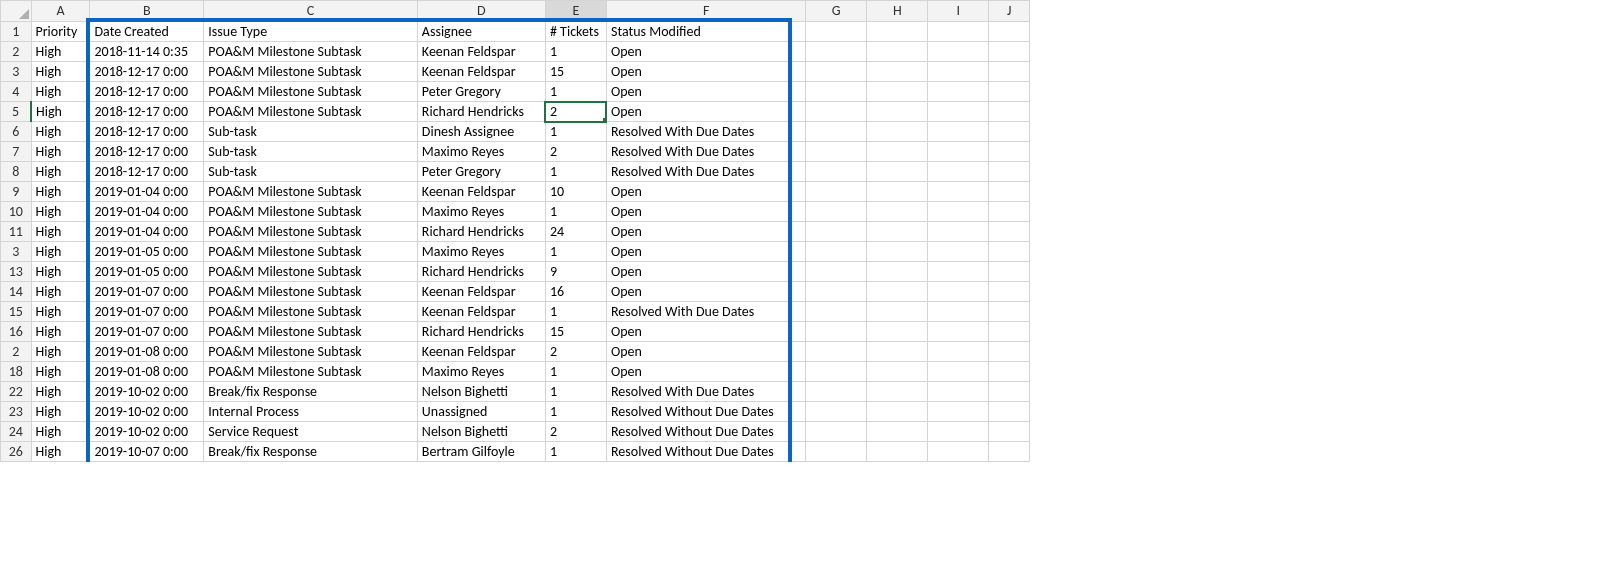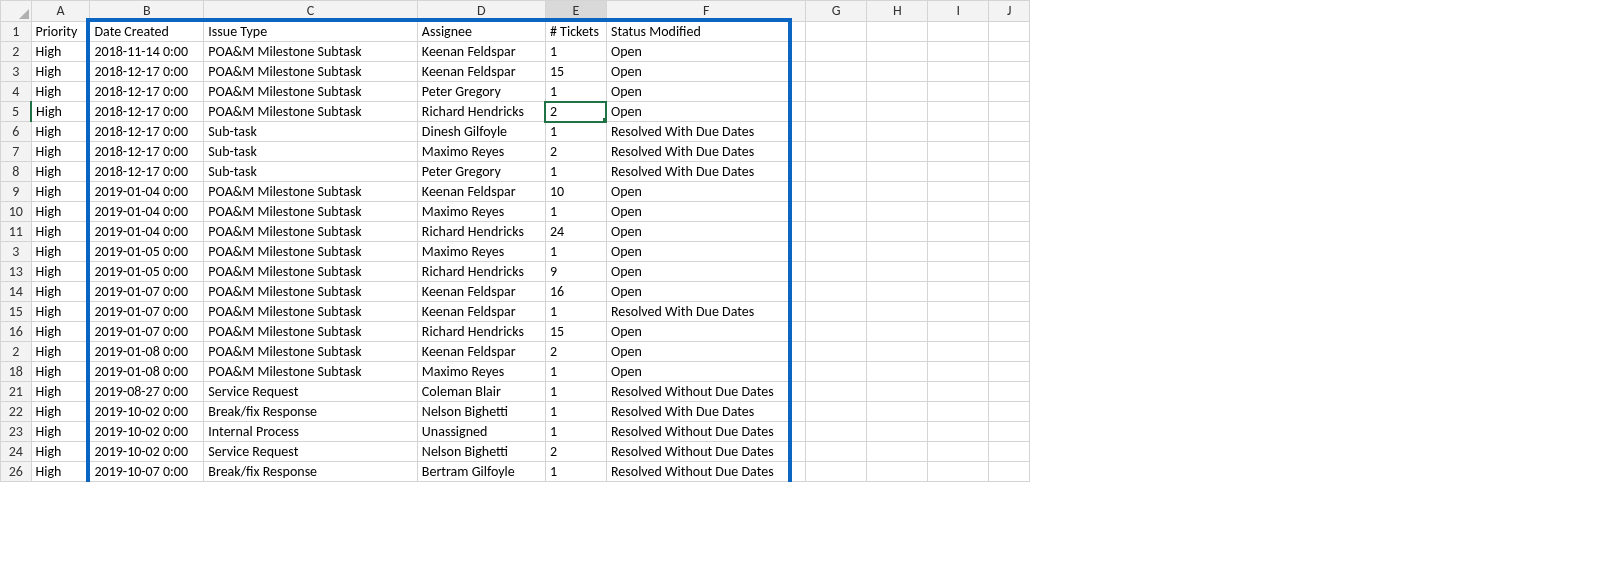--- a/index.html
+++ b/index.html
@@ -148,21 +148,21 @@
           <td># Tickets</td>
           <td>Status Modified</td>
           <td></td>
           <td></td>
           <td></td>
           <td></td>
         </tr>
         <tr>
           <td class="rownum">2</td>
           <td>High</td>
-          <td class="date">2018-11-14 0:00</td>
+          <td class="date">2018-11-14 0:35</td>
           <td>POA&amp;M Milestone Subtask</td>
           <td>Keenan Feldspar</td>
           <td class="num">1</td>
           <td>Open</td>
           <td></td>
           <td></td>
           <td></td>
           <td></td>
         </tr>
         <tr>
@@ -202,21 +202,21 @@
           <td></td>
           <td></td>
           <td></td>
           <td></td>
         </tr>
         <tr>
           <td class="rownum">6</td>
           <td>High</td>
           <td class="date">2018-12-17 0:00</td>
           <td>Sub-task</td>
-          <td>Dinesh Gilfoyle</td>
+          <td>Dinesh Assignee</td>
           <td class="num">1</td>
           <td>Resolved With Due Dates</td>
           <td></td>
           <td></td>
           <td></td>
           <td></td>
         </tr>
         <tr>
           <td class="rownum">7</td>
           <td>High</td>
@@ -361,33 +361,20 @@
           <td></td>
         </tr>
         <tr>
           <td class="rownum">18</td>
           <td>High</td>
           <td class="date">2019-01-08 0:00</td>
           <td>POA&amp;M Milestone Subtask</td>
           <td>Maximo Reyes</td>
           <td class="num">1</td>
           <td>Open</td>
-          <td></td>
-          <td></td>
-          <td></td>
-          <td></td>
-        </tr>
-        <tr>
-          <td class="rownum">21</td>
-          <td>High</td>
-          <td class="date">2019-08-27 0:00</td>
-          <td>Service Request</td>
-          <td>Coleman Blair</td>
-          <td class="num">1</td>
-          <td>Resolved Without Due Dates</td>
           <td></td>
           <td></td>
           <td></td>
           <td></td>
         </tr>
         <tr>
           <td class="rownum">22</td>
           <td>High</td>
           <td class="date">2019-10-02 0:00</td>
           <td>Break/fix Response</td>

